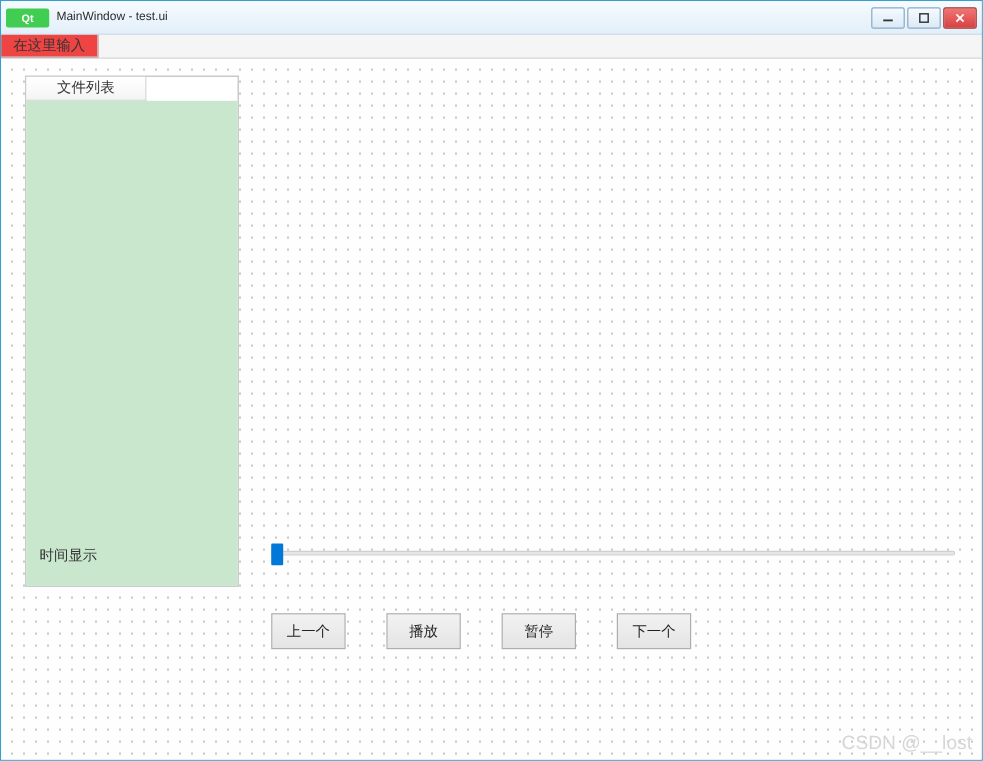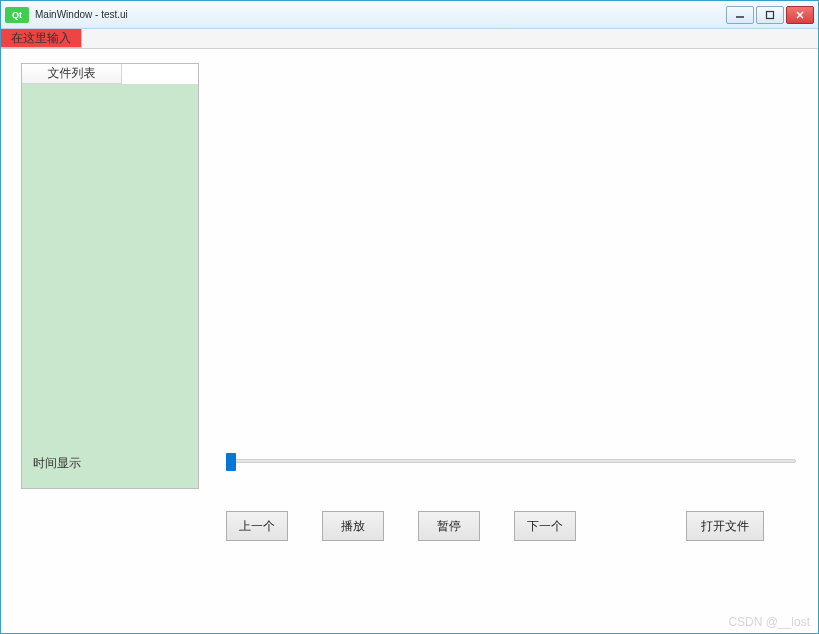--- a/index.html
+++ b/index.html
@@ -26,21 +26,21 @@
     }
     .titlebar {
       height: 28px;
       background: linear-gradient(to bottom, #f6fbff, #e2effa);
       border-bottom: 1px solid #b9d4e8;
       display: flex;
       align-items: center;
       padding: 0 4px;
     }
     .titlebar-icon {
-      width: 24px;
+      width: 36px;
       height: 16px;
       background: #41cd52;
       border-radius: 2px;
       display: flex;
       align-items: center;
       justify-content: center;
       color: #fff;
       font-size: 9px;
       font-weight: bold;
       margin-right: 6px;
@@ -195,21 +195,21 @@
     }
     .open-file-gap {
       width: 42px;
     }
 
     .watermark {
       position: absolute;
       right: 8px;
       bottom: 4px;
       color: #d6d6d6;
-      font-size: 12px;
+      font-size: 16px;
       pointer-events: none;
     }
   </style>
 </head>
 <body>
 
 <div class="window">
 
   <div class="titlebar">
     <div class="titlebar-icon">Qt</div>
@@ -252,20 +252,19 @@
       <div class="slider-track-fill"></div>
       <div class="slider-thumb"></div>
     </div>
 
     <div class="button-row">
       <div class="qt-button">上一个</div>
       <div class="qt-button">播放</div>
       <div class="qt-button">暂停</div>
       <div class="qt-button">下一个</div>
       <div class="open-file-gap"></div>
-      <div class="qt-button wide">打开文件</div>
     </div>
 
     <div class="watermark">CSDN @__lost</div>
 
   </div>
 
 </div>
 
 </body></html>

